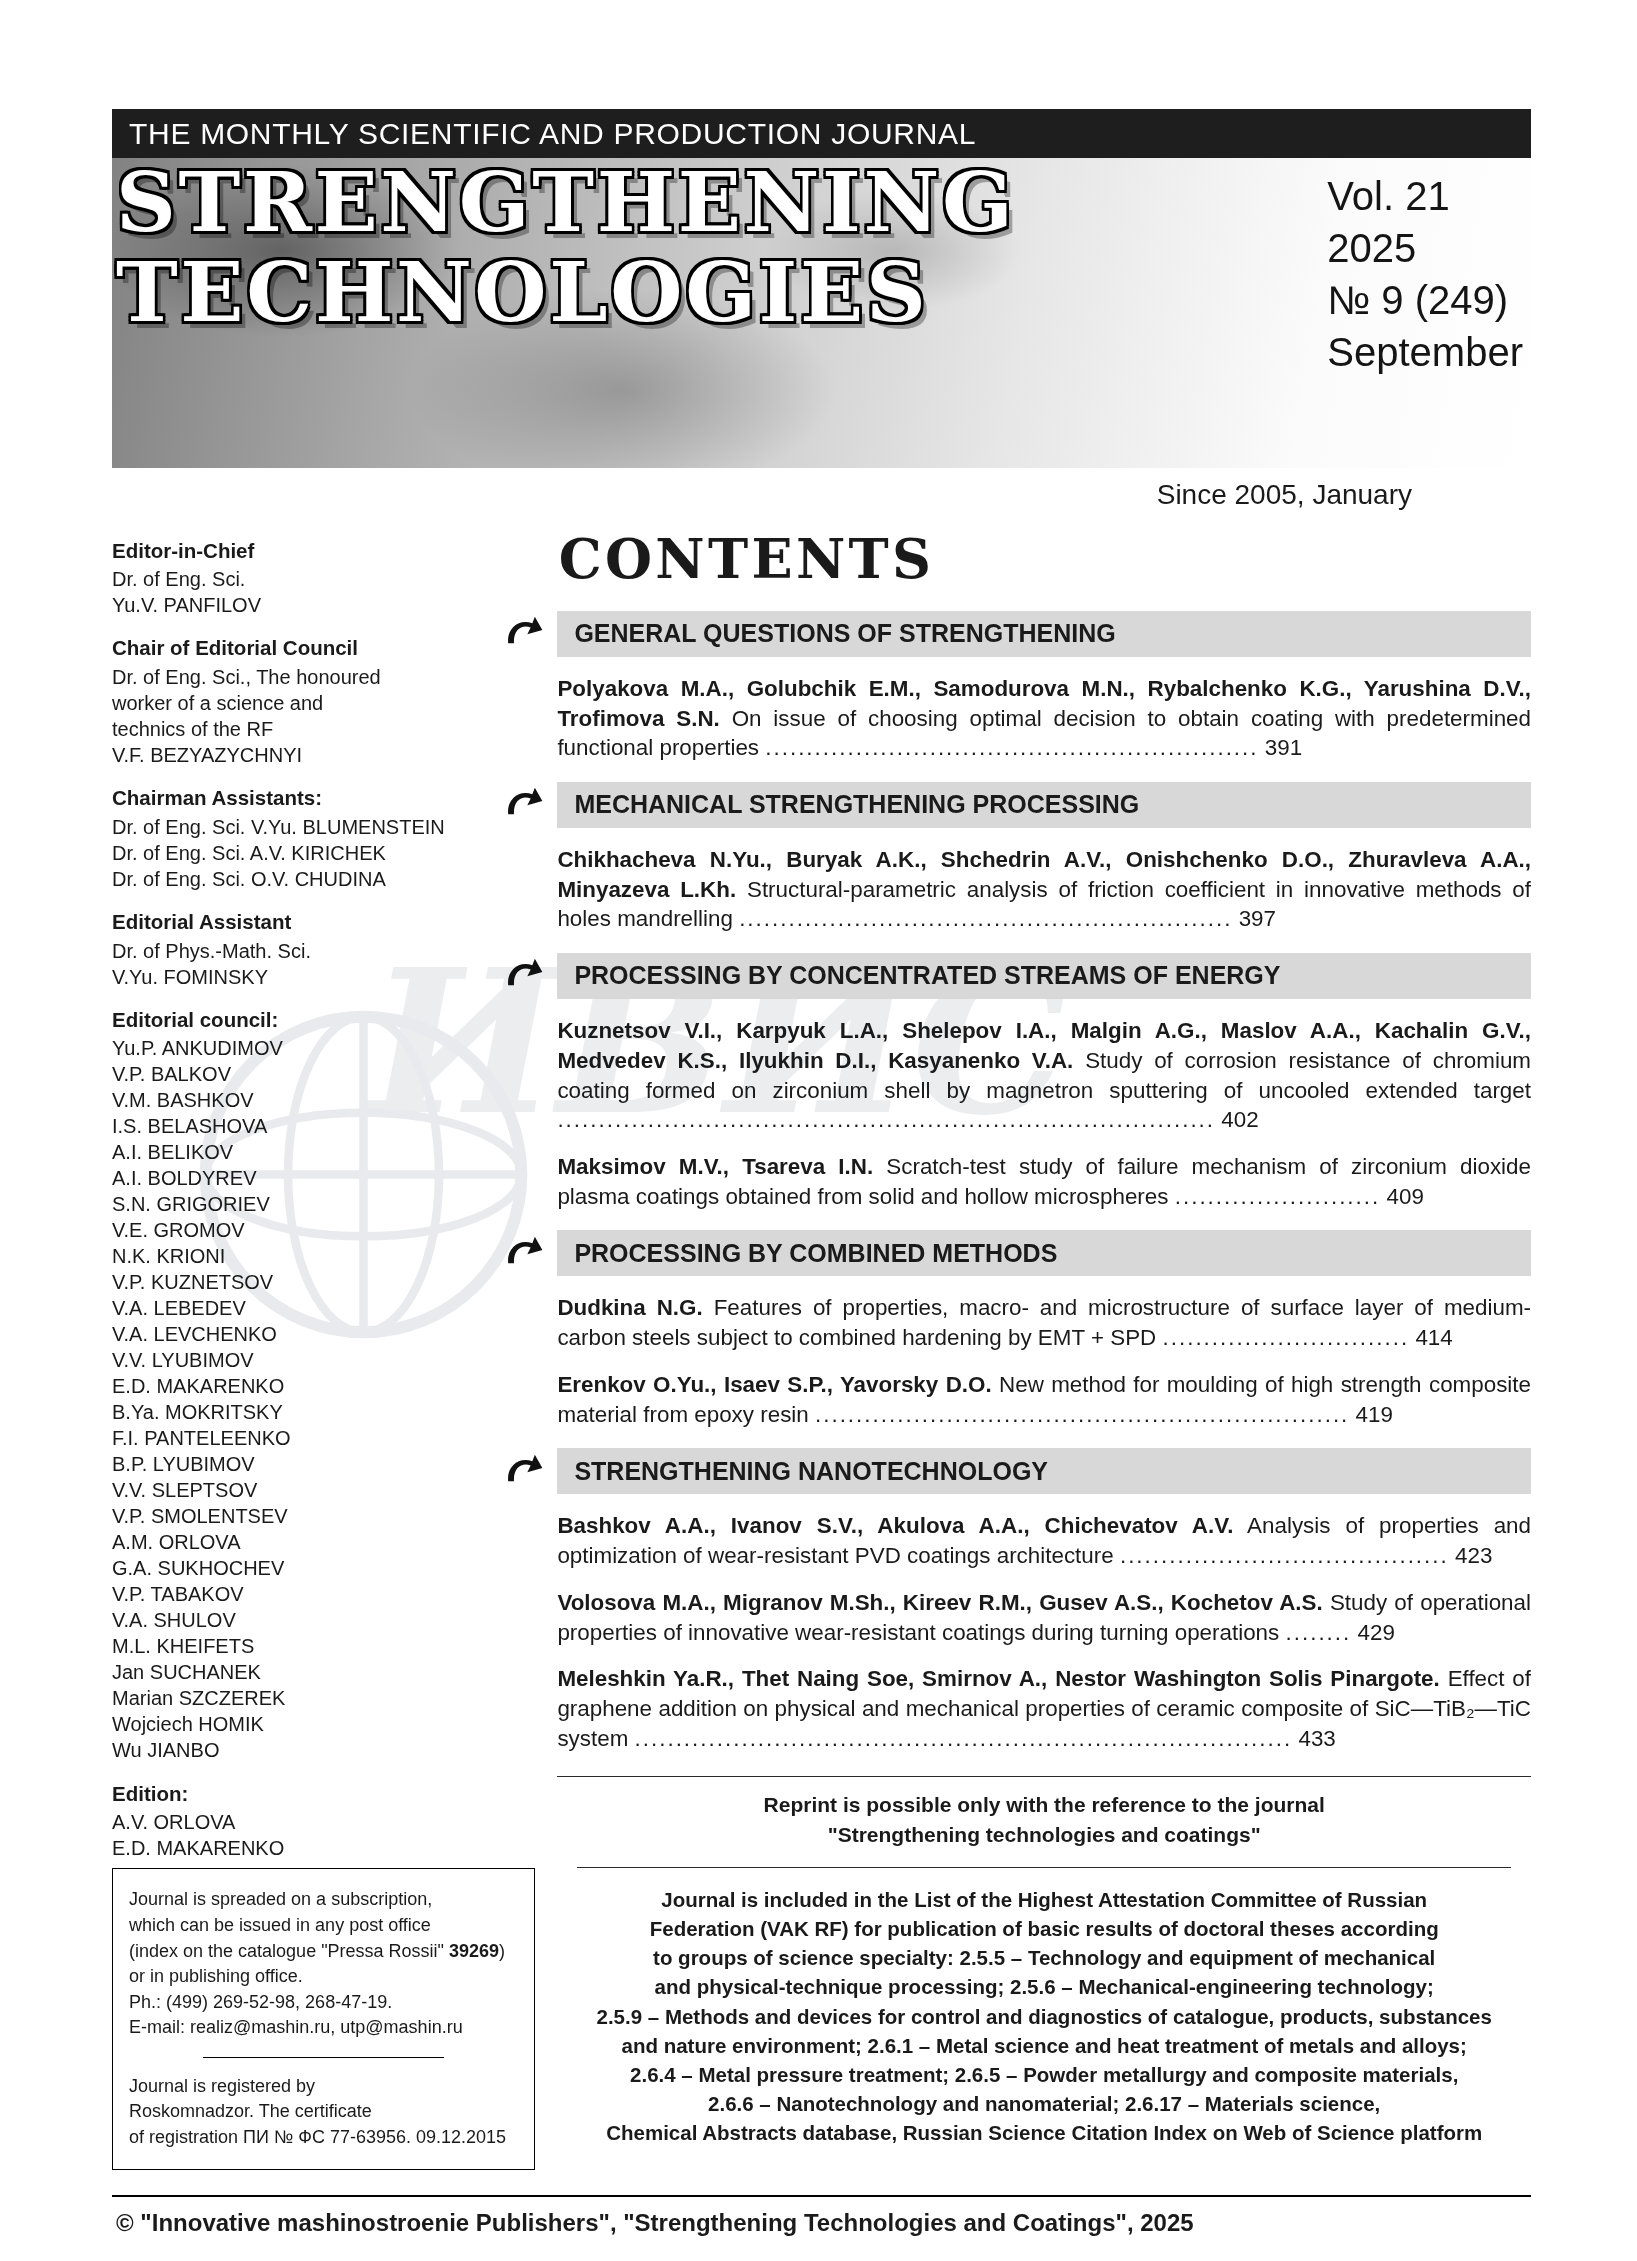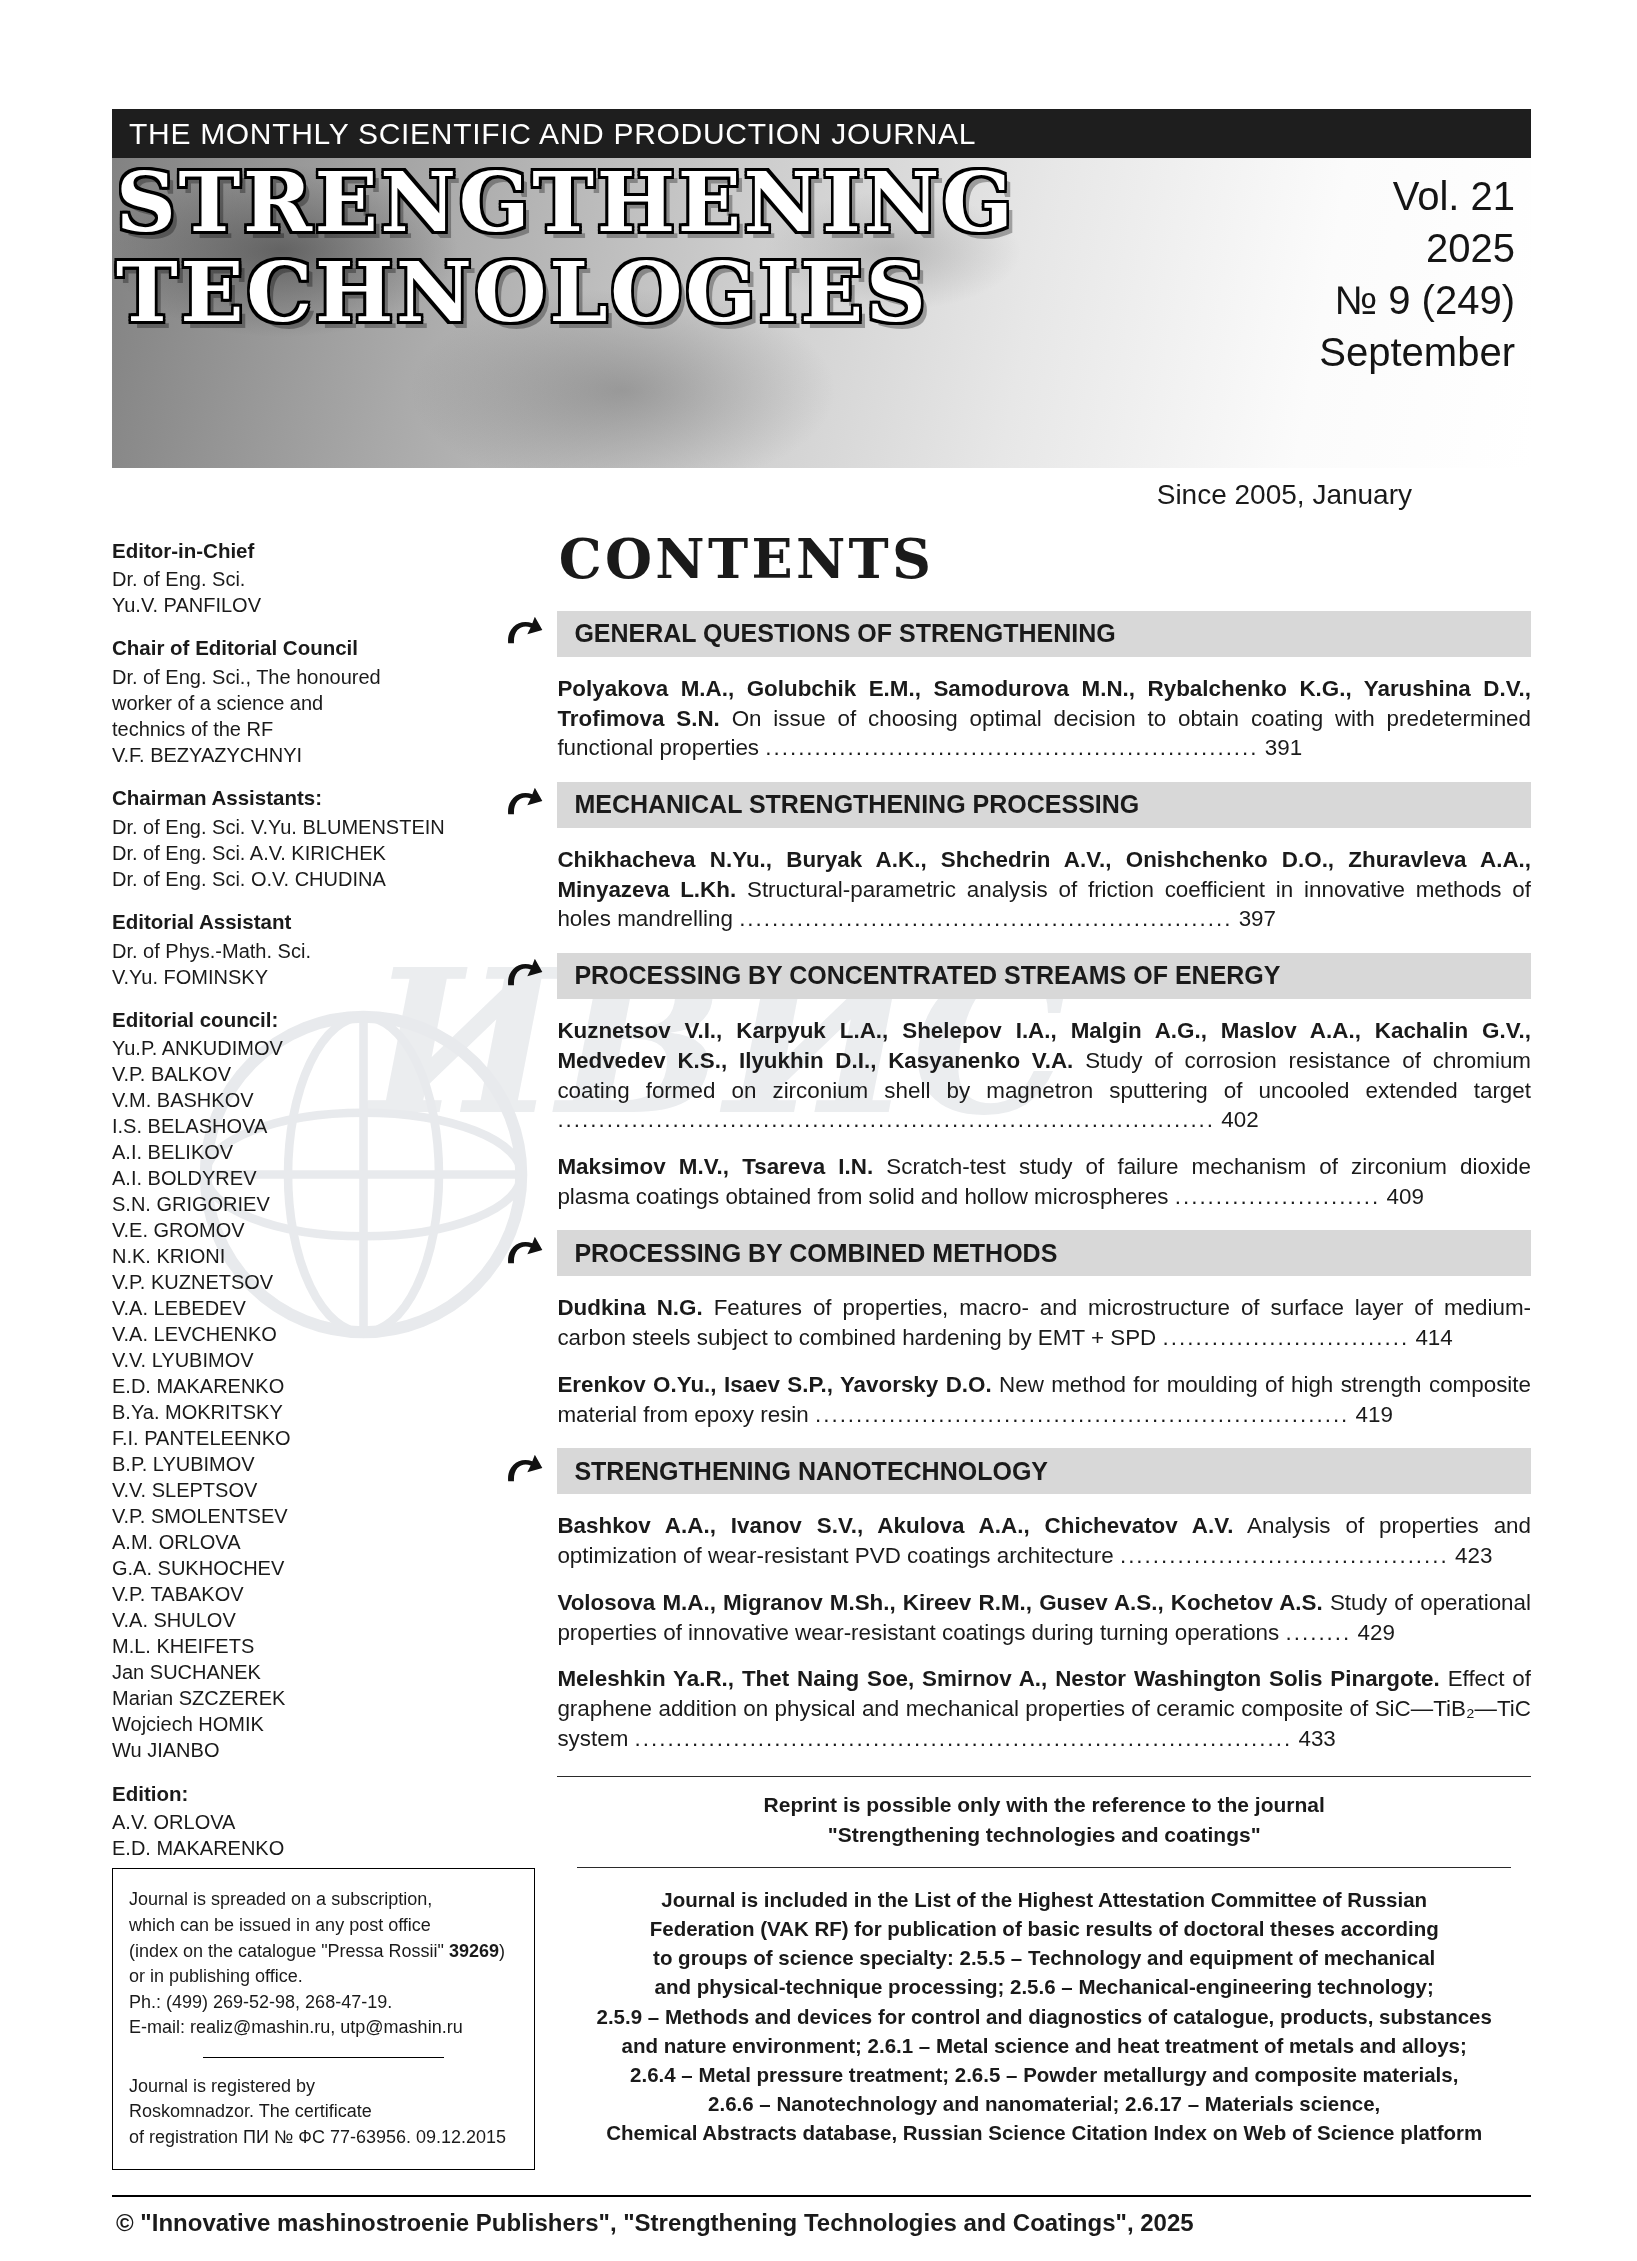--- a/index.html
+++ b/index.html
@@ -32,22 +32,22 @@
     position: absolute; left: 4px; top: 0;
     font-family: "DejaVu Serif", serif; font-weight: bold;
     font-size: 83px; line-height: 1.08; letter-spacing: 2.6px;
     color: #ffffff;
     text-shadow:
       -2.6px -2.6px 0 #000, 2.6px -2.6px 0 #000, -2.6px 2.6px 0 #000, 2.6px 2.6px 0 #000,
       0 -2.6px 0 #000, 0 2.6px 0 #000, -2.6px 0 0 #000, 2.6px 0 0 #000,
       6px 6.6px 0 rgba(0,0,0,.30);
   }
   .hero-info {
-    position: absolute; right: 16px; top: 12px;
-    text-align: right; font-size: 40px; line-height: 1.3; color: #151515;
+    position: absolute; right: 8px; top: 12px;
+    text-align: left; font-size: 40px; line-height: 1.3; color: #151515;
   }
   .since-line { text-align: right; padding: 10.6px 119px 0 0; font-size: 28px; }
 
   
   .columns { display: flex; gap: 22.4px; margin-top: 16px; position: relative; z-index: 1; }
   .left-col { flex: 0 0 423px; width: 423px; display: flex; flex-direction: column; }
   .right-col { flex: 1; min-width: 0; }
 
   .side-block { margin-bottom: 6.6px; }
   .side-heading { font-weight: bold; font-size: 20.5px; margin: 12px 0 3.3px; }

